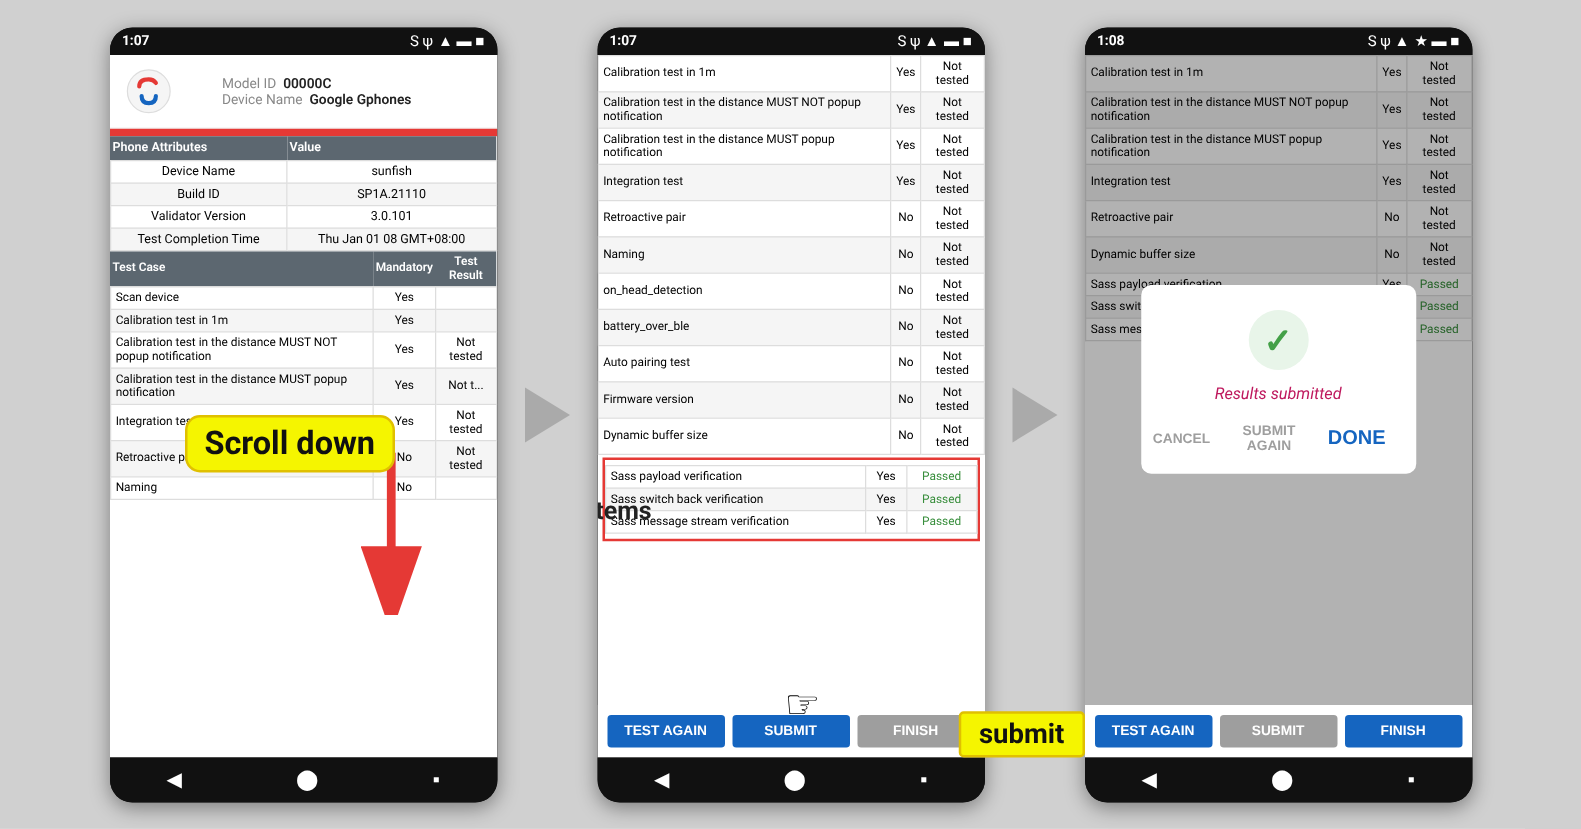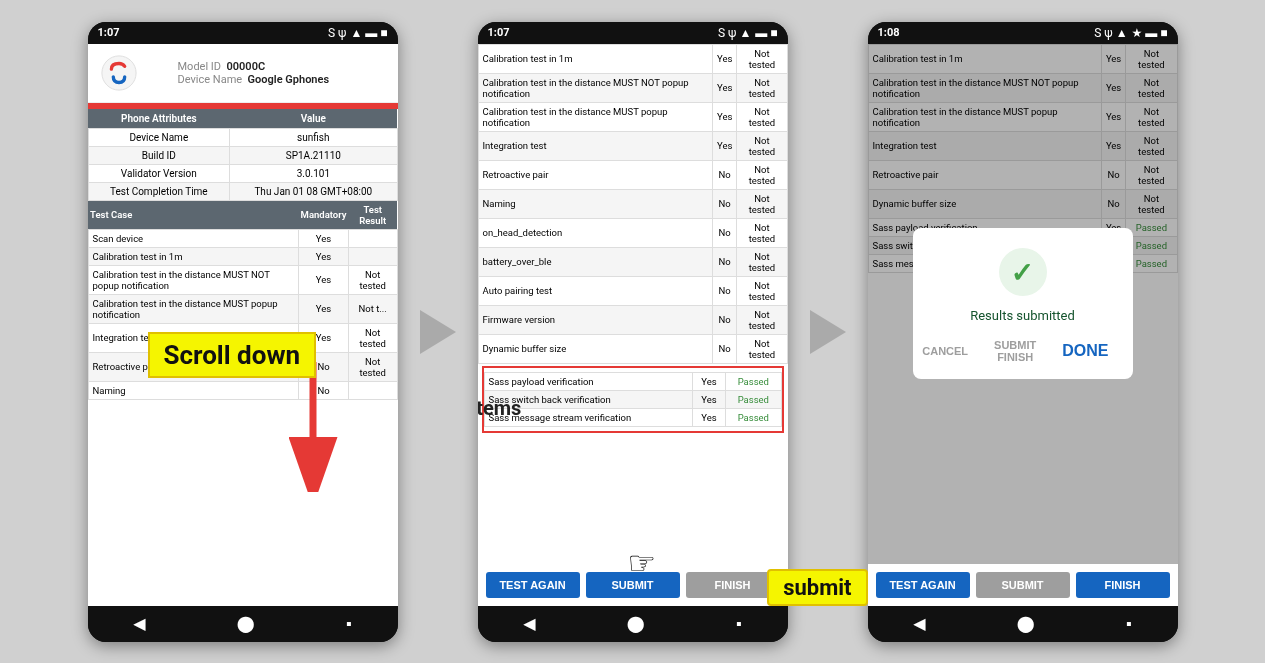--- a/index.html
+++ b/index.html
@@ -85,21 +85,20 @@
     }
 
     .attr-table {
       width: 100%;
       border-collapse: collapse;
       font-size: 10px;
     }
     .attr-table thead td {
       background: #5c6770;
       color: #fff;
-      text-align: center;
       padding: 4px 2px;
       font-weight: 600;
     }
     .attr-table tbody td {
       border: 1px solid #ddd;
       padding: 3px 6px;
       text-align: center;
     }
     .attr-table tbody tr:nth-child(even) { background: #f5f5f5; }
 
@@ -151,21 +150,21 @@
       border-top: 22px solid transparent;
       border-bottom: 22px solid transparent;
       border-left: 36px solid #aaa;
     }
 
     
     .annotation-box {
       position: absolute;
       background: #f5f500;
       border: 2px solid #e0c000;
-      border-radius: 0;
+      border-radius: 12px;
       padding: 6px 14px;
       font-size: 22px;
       font-weight: bold;
       color: #111;
       z-index: 20;
       pointer-events: none;
     }
 
     .red-arrow-down {
       position: absolute;
@@ -282,22 +281,23 @@
       align-items: center;
       justify-content: center;
     }
     .modal-check-mark {
       color: #43a047;
       font-size: 28px;
       font-weight: bold;
     }
     .modal-title {
       font-size: 13px;
-      color: #14532d;
+      color: #be185d;
       text-align: center;
+      font-style: italic;
     }
     .modal-btns {
       display: flex;
       gap: 10px;
       justify-content: flex-end;
       width: 100%;
     }
     .modal-btn-cancel {
       background: transparent;
       border: none;
@@ -667,21 +667,21 @@
           </table>
 
           <div class="modal-overlay">
             <div class="modal-card">
               <div class="modal-check">
                 <span class="modal-check-mark">✓</span>
               </div>
               <div class="modal-title">Results submitted</div>
               <div class="modal-btns">
                 <button class="modal-btn-cancel">CANCEL</button>
-                <button class="modal-btn-submit">SUBMIT FINISH</button>
+                <button class="modal-btn-submit">SUBMIT AGAIN</button>
                 <button class="modal-btn-done">DONE</button>
               </div>
             </div>
           </div>
         </div>
 
         <div class="btn-row">
           <button class="btn-test">TEST AGAIN</button>
           <button class="btn-finish">SUBMIT</button>
           <button class="btn-test">FINISH</button>

